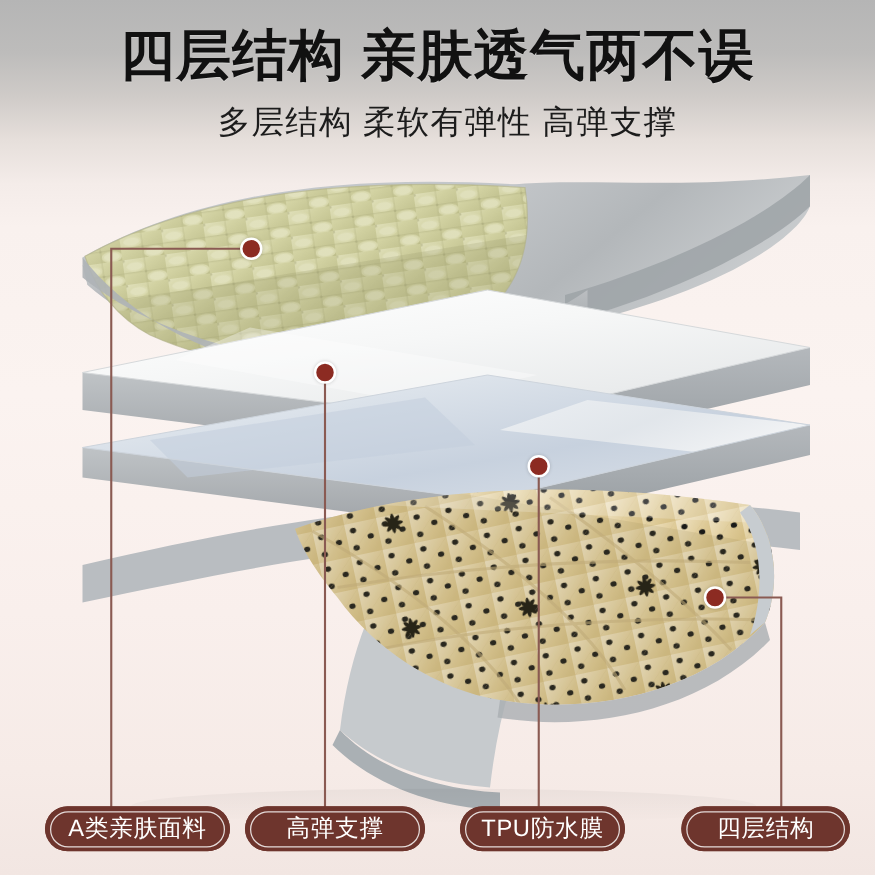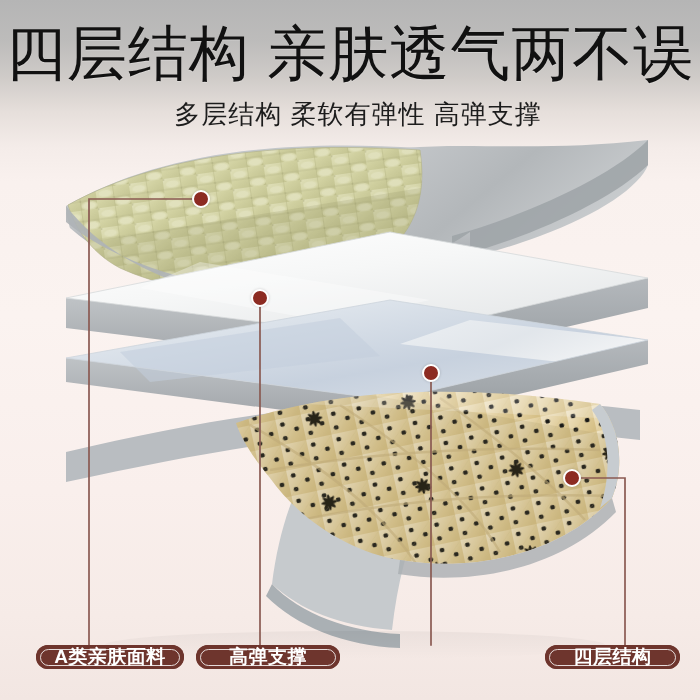--- a/index.html
+++ b/index.html
@@ -27,22 +27,22 @@
         #f2e6e2 100%);
   }
 
   
   #headings {
     position:absolute; left:0; top:0; width:700px;
     text-align:center; z-index:40;
   }
   #title {
     margin-top:22px;
-    font-size:60px;
-    font-weight:normal;
+    font-size:44px;
+    font-weight:bold;
     letter-spacing:1px;
     color:#111111;
     line-height:1.05;
     white-space:nowrap;
     text-shadow:0 1px 0 rgba(255,255,255,.25);
   }
   #subtitle {
     margin-top:12px;
     font-size:26px;
     font-weight:500;
@@ -65,29 +65,29 @@
     background:#8c2b22;
     border:2.5px solid #ffffff;
     box-shadow:0 0 3px rgba(0,0,0,.18);
     z-index:30;
   }
 
   
   #pills { position:absolute; left:0; top:0; width:700px; height:700px; z-index:35; }
   .pill {
     position:absolute;
-    height:24px;
+    height:36px;
     border-radius:18px;
     background:#6e352d;
     color:#ffffff;
     display:flex;
     align-items:center;
     justify-content:center;
     font-size:19px;
-    font-weight:700;
+    font-weight:400;
     letter-spacing:.5px;
     white-space:nowrap;
     box-shadow:inset 0 0 0 1.5px #6e352d;
   }
   .pill::before {
     content:"";
     position:absolute;
     left:4px; right:4px; top:3.5px; bottom:3.5px;
     border:1.3px solid rgba(255,255,255,.82);
     border-radius:15px;
@@ -301,18 +301,21 @@
       <div class="marker" style="left: 572px; top: 478px; background: rgb(140, 43, 34);"></div>
     </div>
 
   <div id="pills">
       <div class="pill" style="left: 36px; top: 645px; width: 148px; background: rgb(110, 53, 45);">
         <span>A类亲肤面料</span>
       </div>
       <div class="pill" style="left: 196px; top: 645px; width: 144px; background: rgb(110, 53, 45);">
         <span>高弹支撑</span>
       </div>
+      <div class="pill" style="left: 368px; top: 645px; width: 132px; background: rgb(110, 53, 45);">
+        <span>TPU防水膜</span>
+      </div>
       <div class="pill" style="left: 545px; top: 645px; width: 135px; background: rgb(110, 53, 45);">
         <span>四层结构</span>
       </div>
     </div>
 
 </div>
 
 </body></html>

